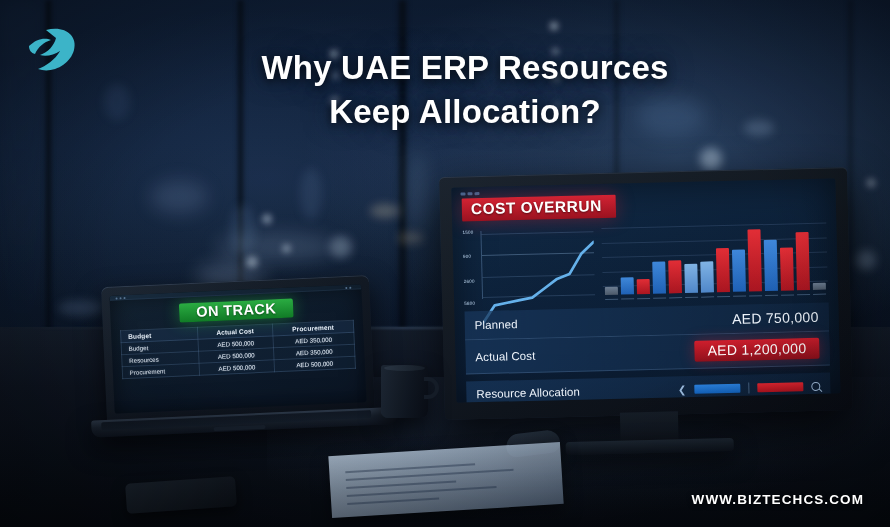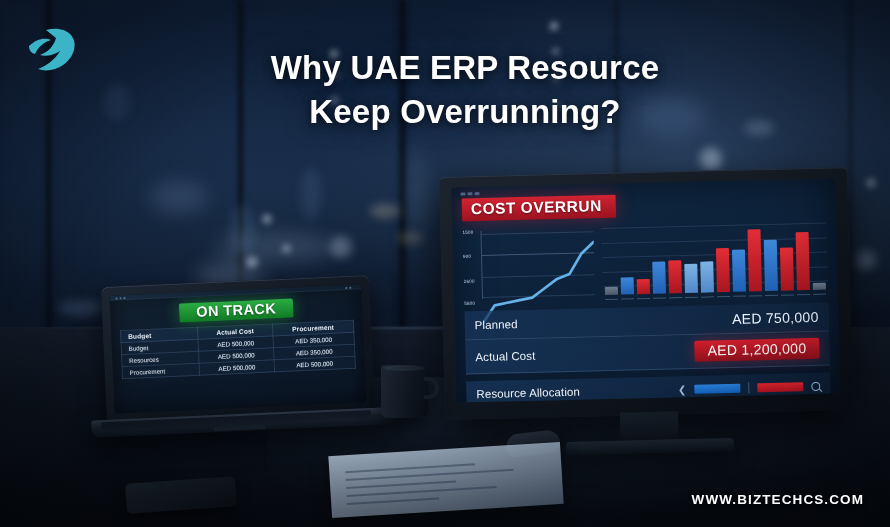--- a/index.html
+++ b/index.html
@@ -389,17 +389,17 @@
   <div class="coolcast"></div>
   <div class="vignette"></div>
 </div>
 
 <svg class="logo" viewBox="0 0 54 52">
   <path d="M22 6 C40 1 54 11 50 26 C46 41 28 50 14 45 C22 42 31 36 36 27 C30 31 22 33 16 31 C24 28 30 22 32 14 Z" fill="#3cb4c8"></path>
   <path d="M5 22 C12 15 21 13 27 16 C20 18 14 23 11 30 C7 29 5 26 5 22 Z" fill="#3cb4c8"></path>
 </svg>
 
 <div class="title">
-  <span>Why UAE ERP Resource</span>
-  <span class="l2">Keep Overrunning?</span>
+  <span>Why UAE ERP Resources</span>
+  <span class="l2">Keep Allocation?</span>
 </div>
 
 <div class="url">WWW.BIZTECHCS.COM</div>
 
 </body></html>

